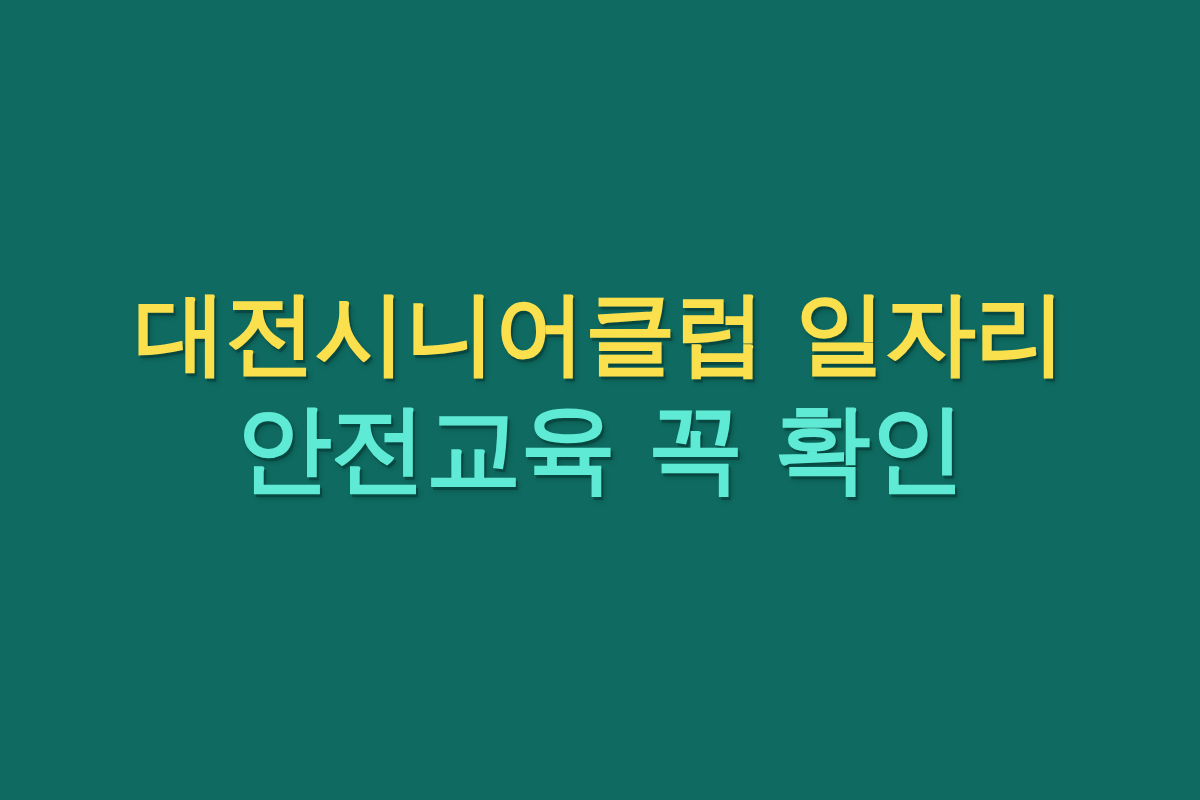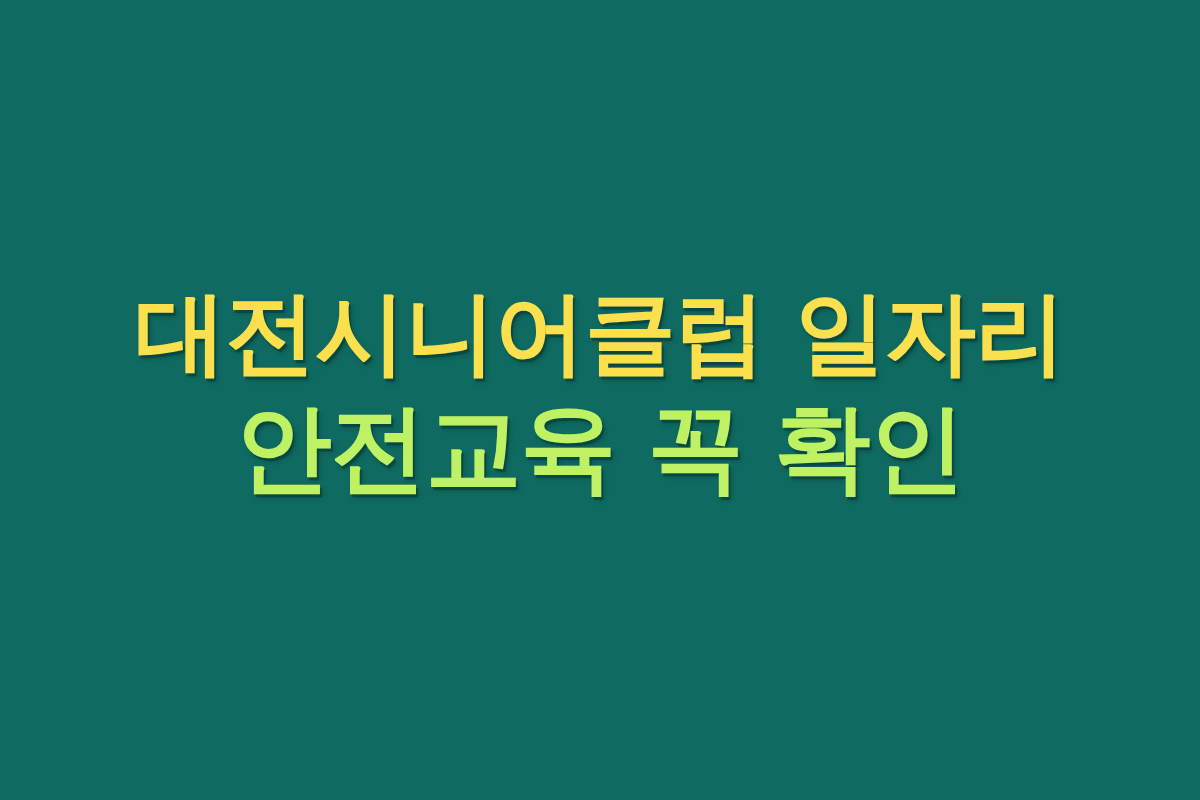--- a/index.html
+++ b/index.html
@@ -83,16 +83,16 @@
 <body>
 
 <div class="thumbnail-canvas" style="background: rgb(15, 107, 97);">
 
   <h1 class="sr-only">대전시니어클럽 일자리 안전교육 꼭 확인</h1>
 
   <div class="headline-block">
 
     <span class="headline-line headline-line--primary" style="color: rgb(251, 224, 78); font-size: 91px;">대전시니어클럽 일자리</span>
 
-    <span class="headline-line headline-line--secondary" style="color: #bef264; font-size: 96px;">안전교육 꼭 확인</span>
+    <span class="headline-line headline-line--secondary" style="color: #5eead4; font-size: 96px;">안전교육 꼭 확인</span>
 
   </div>
 </div>
 
 </body></html>

